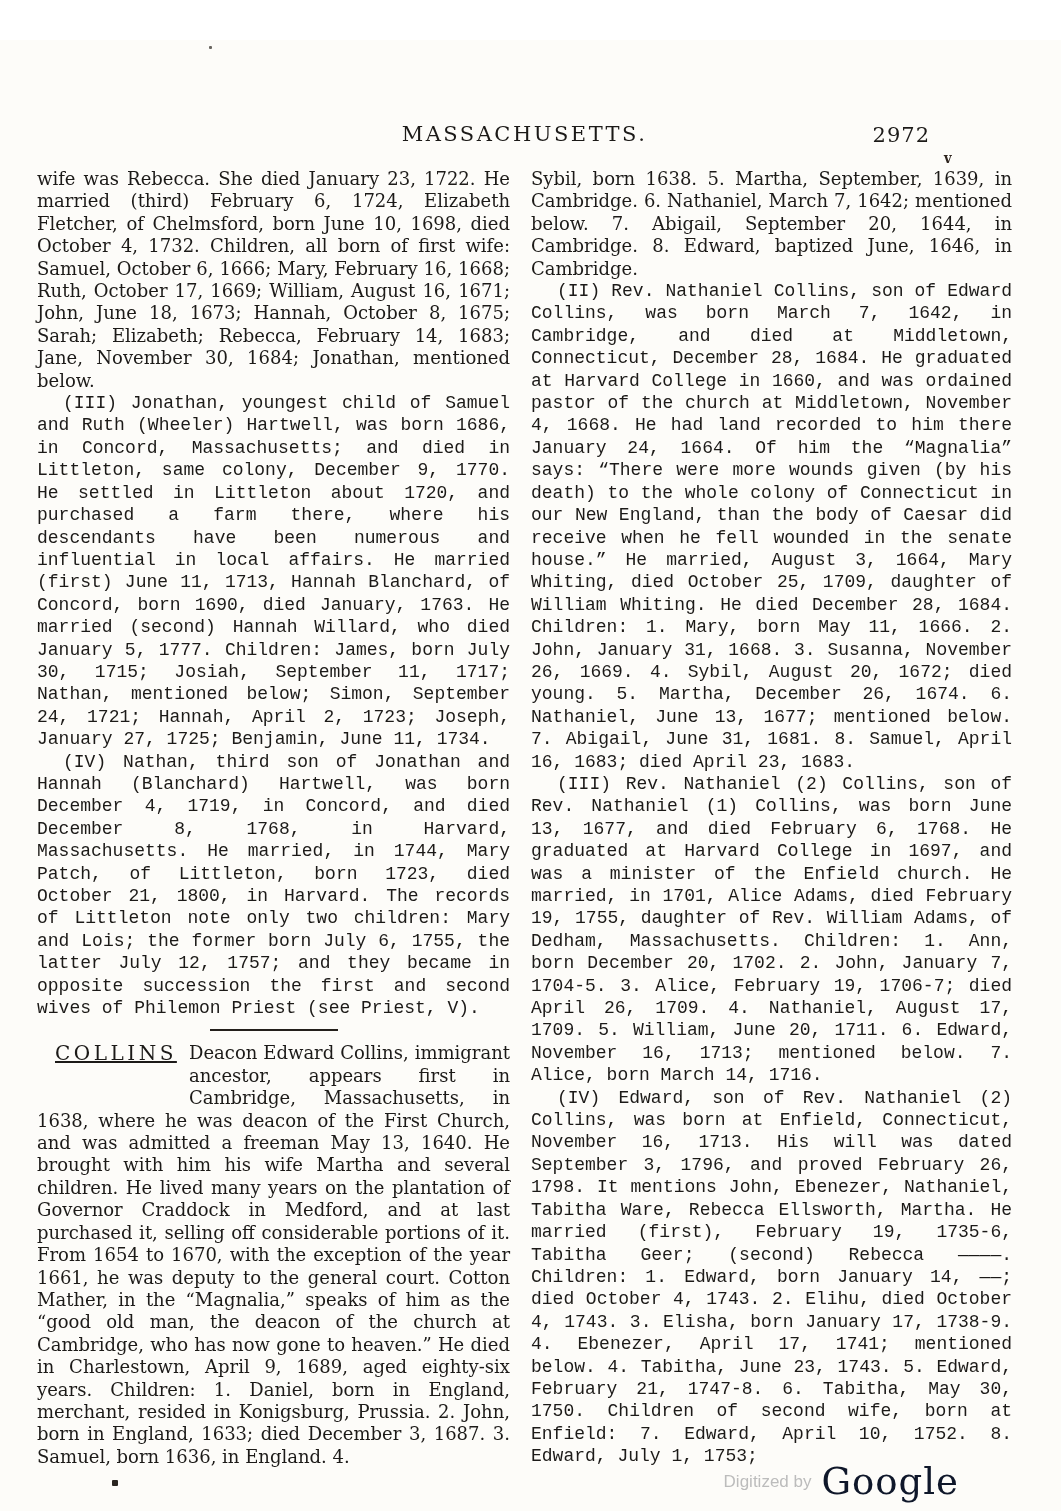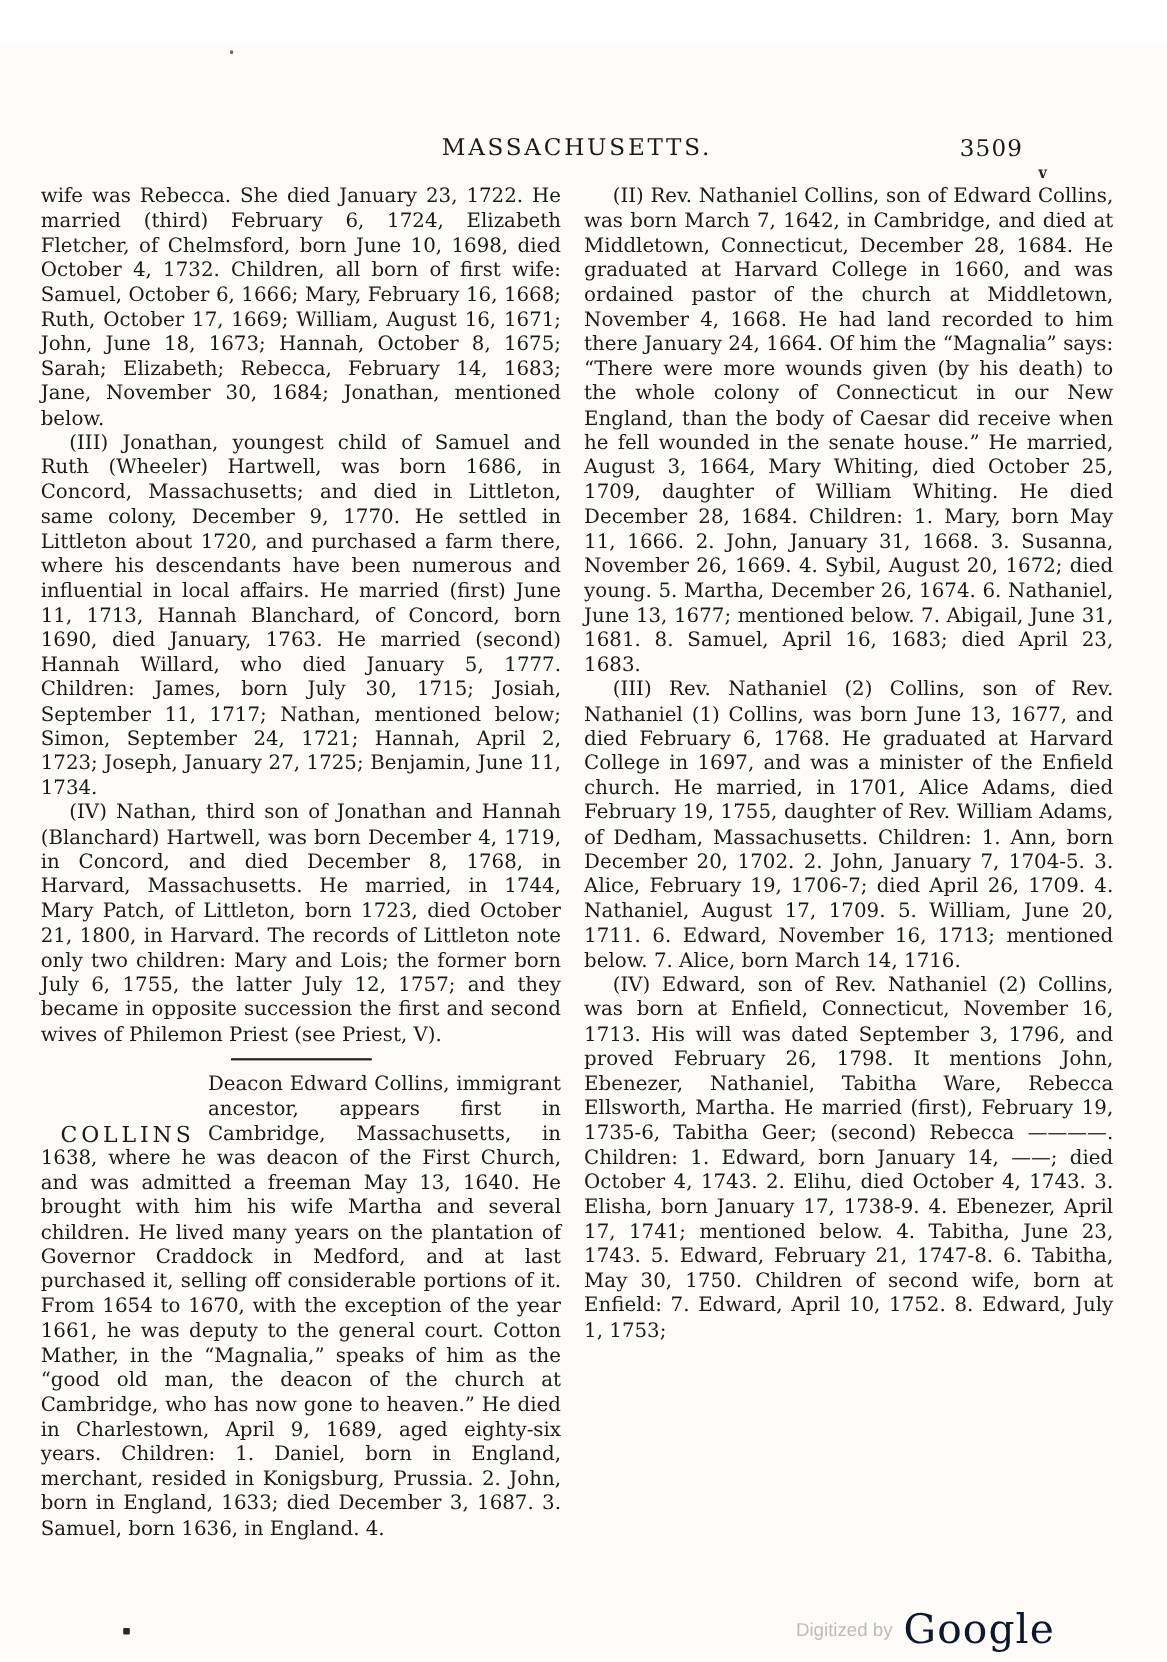--- a/index.html
+++ b/index.html
@@ -58,32 +58,33 @@
     gap: 21px;
   }
   .col {
     font-size: 18px;
     line-height: 22.4px;
     text-align: justify;
   }
   .col.left  { width: 473px; }
   .col.right { width: 481px; }
   .col p { margin: 0; }
-  .col p.ind { text-indent: 26px; }
+  .col p.ind { text-indent: 26px; font-family: Liberation Mono, monospace; }
   .divider {
     width: 128px;
     border-top: 2px solid #241f1b;
     margin: 10px auto 11px auto;
   }
   .surname-float {
     float: left;
     width: 152px;
     height: 67px;
     display: flex;
-    align-items: flex-end;
+    align-items: flex-start;
+    text-decoration: underline;
   }
   .surname {
     font-size: 20px;
     letter-spacing: 3.5px;
     padding-left: 18px;
     white-space: nowrap;
   }
   .watermark {
     position: absolute;
     right: 102px;
@@ -109,41 +110,42 @@
   .speck-top    { left: 209px; top: 6px;    width: 3px; height: 3px; opacity: .7; }
   .speck-bottom { left: 112px; top: 1440px; width: 6px; height: 6px; }
 </style>
 </head>
 <body>
 
 <div class="page">
 
   <div class="header">
     <div class="running-title">MASSACHUSETTS.</div>
-    <div class="page-number">3509</div>
+    <div class="page-number">2972</div>
   </div>
 
   <div class="check-mark">v</div>
 
   <div class="columns">
 
     <div class="col left">
       <p>wife was Rebecca.  She died January 23, 1722. He married (third) February 6, 1724, Elizabeth Fletcher, of Chelmsford, born June 10, 1698, died October 4, 1732.  Children, all born of first wife:  Samuel, October 6, 1666; Mary, February 16, 1668; Ruth, October 17, 1669; William, August 16, 1671; John, June 18, 1673; Hannah, October 8, 1675; Sarah; Elizabeth; Rebecca, February 14, 1683; Jane, November 30, 1684; Jonathan, mentioned below.</p>
       <p class="ind">(III) Jonathan, youngest child of Samuel and Ruth (Wheeler) Hartwell, was born 1686, in Concord, Massachusetts; and died in Littleton, same colony, December 9, 1770.  He settled in Littleton about 1720, and purchased a farm there, where his descendants have been numerous and influential in local affairs.  He married (first) June 11, 1713, Hannah Blanchard, of Concord, born 1690, died January, 1763. He married (second) Hannah Willard, who died January 5, 1777.  Children: James, born July 30, 1715; Josiah, September 11, 1717; Nathan, mentioned below; Simon, September 24, 1721; Hannah, April 2, 1723; Joseph, January 27, 1725; Benjamin, June 11, 1734.</p>
       <p class="ind">(IV) Nathan, third son of Jonathan and Hannah (Blanchard) Hartwell, was born December 4, 1719, in Concord, and died December 8, 1768, in Harvard, Massachusetts.  He married, in 1744, Mary Patch, of Littleton, born 1723, died October 21, 1800, in Harvard. The records of Littleton note only two children:  Mary and Lois; the former born July 6, 1755, the latter July 12, 1757; and they became in opposite succession the first and second wives of Philemon Priest (see Priest, V).</p>
       <div class="divider"></div>
       <div class="collins-block">
         <div class="surname-float">
           <span class="surname">COLLINS</span>
         </div>
         <p>Deacon Edward Collins, immigrant ancestor, appears first in Cambridge, Massachusetts, in 1638, where he was deacon of the First Church, and was admitted a freeman May 13, 1640. He brought with him his wife Martha and several children.  He lived many years on the plantation of Governor Craddock in Medford, and at last purchased it, selling off considerable portions of it.  From 1654 to 1670, with the exception of the year 1661, he was deputy to the general court.  Cotton Mather, in the “Magnalia,” speaks of him as the “good old man, the deacon of the church at Cambridge, who has now gone to heaven.”  He died in Charlestown, April 9, 1689, aged eighty-six years.  Children:  1. Daniel, born in England, merchant, resided in Konigsburg, Prussia.  2. John, born in England, 1633; died December 3, 1687.  3. Samuel, born 1636, in England.  4.</p>
       </div>
     </div>
 
     <div class="col right">
+      <p>Sybil, born 1638.  5. Martha, September, 1639, in Cambridge.  6. Nathaniel, March 7, 1642; mentioned below.  7. Abigail, September 20, 1644, in Cambridge. 8. Edward, baptized June, 1646, in Cambridge.</p>
       <p class="ind">(II) Rev. Nathaniel Collins, son of Edward Collins, was born March 7, 1642, in Cambridge, and died at Middletown, Connecticut, December 28, 1684.  He graduated at Harvard College in 1660, and was ordained pastor of the church at Middletown, November 4, 1668.  He had land recorded to him there January 24, 1664.  Of him the “Magnalia” says:  “There were more wounds given (by his death) to the whole colony of Connecticut in our New England, than the body of Caesar did receive when he fell wounded in the senate house.”  He married, August 3, 1664, Mary Whiting, died October 25, 1709, daughter of William Whiting.  He died December 28, 1684.  Children: 1. Mary, born May 11, 1666.  2. John, January 31, 1668.  3. Susanna, November 26, 1669. 4. Sybil, August 20, 1672; died young.  5. Martha, December 26, 1674.  6. Nathaniel, June 13, 1677; mentioned below.  7. Abigail, June 31, 1681.  8. Samuel, April 16, 1683; died April 23, 1683.</p>
       <p class="ind">(III) Rev. Nathaniel (2) Collins, son of Rev. Nathaniel (1) Collins, was born June 13, 1677, and died February 6, 1768.  He graduated at Harvard College in 1697, and was a minister of the Enfield church.  He married, in 1701, Alice Adams, died February 19, 1755, daughter of Rev. William Adams, of Dedham, Massachusetts.  Children:  1. Ann, born December 20, 1702.  2. John, January 7, 1704-5. 3. Alice, February 19, 1706-7; died April 26, 1709.  4. Nathaniel, August 17, 1709.  5. William, June 20, 1711.  6. Edward, November 16, 1713; mentioned below.  7. Alice, born March 14, 1716.</p>
       <p class="ind">(IV) Edward, son of Rev. Nathaniel (2) Collins, was born at Enfield, Connecticut, November 16, 1713.  His will was dated September 3, 1796, and proved February 26, 1798.  It mentions John, Ebenezer, Nathaniel, Tabitha Ware, Rebecca Ellsworth, Martha.  He married (first), February 19, 1735-6, Tabitha Geer; (second) Rebecca ————.  Children: 1. Edward, born January 14, ——; died October 4, 1743.  2. Elihu, died October 4, 1743. 3. Elisha, born January 17, 1738-9.  4. Ebenezer, April 17, 1741; mentioned below.  4. Tabitha, June 23, 1743.  5. Edward, February 21, 1747-8.  6. Tabitha, May 30, 1750.  Children of second wife, born at Enfield:  7. Edward, April 10, 1752. 8. Edward, July 1, 1753;</p>
     </div>
 
   </div>
 
   <div class="speck speck-top"></div>
   <div class="speck speck-bottom"></div>
 

